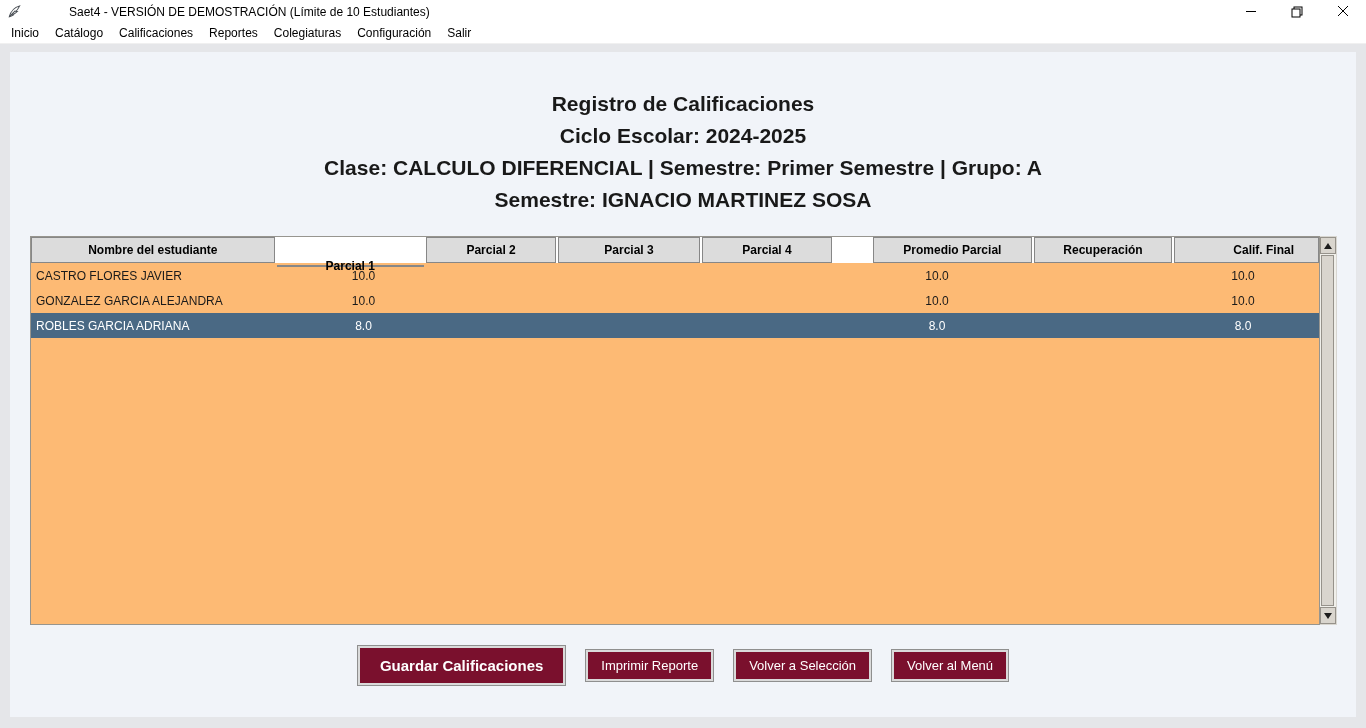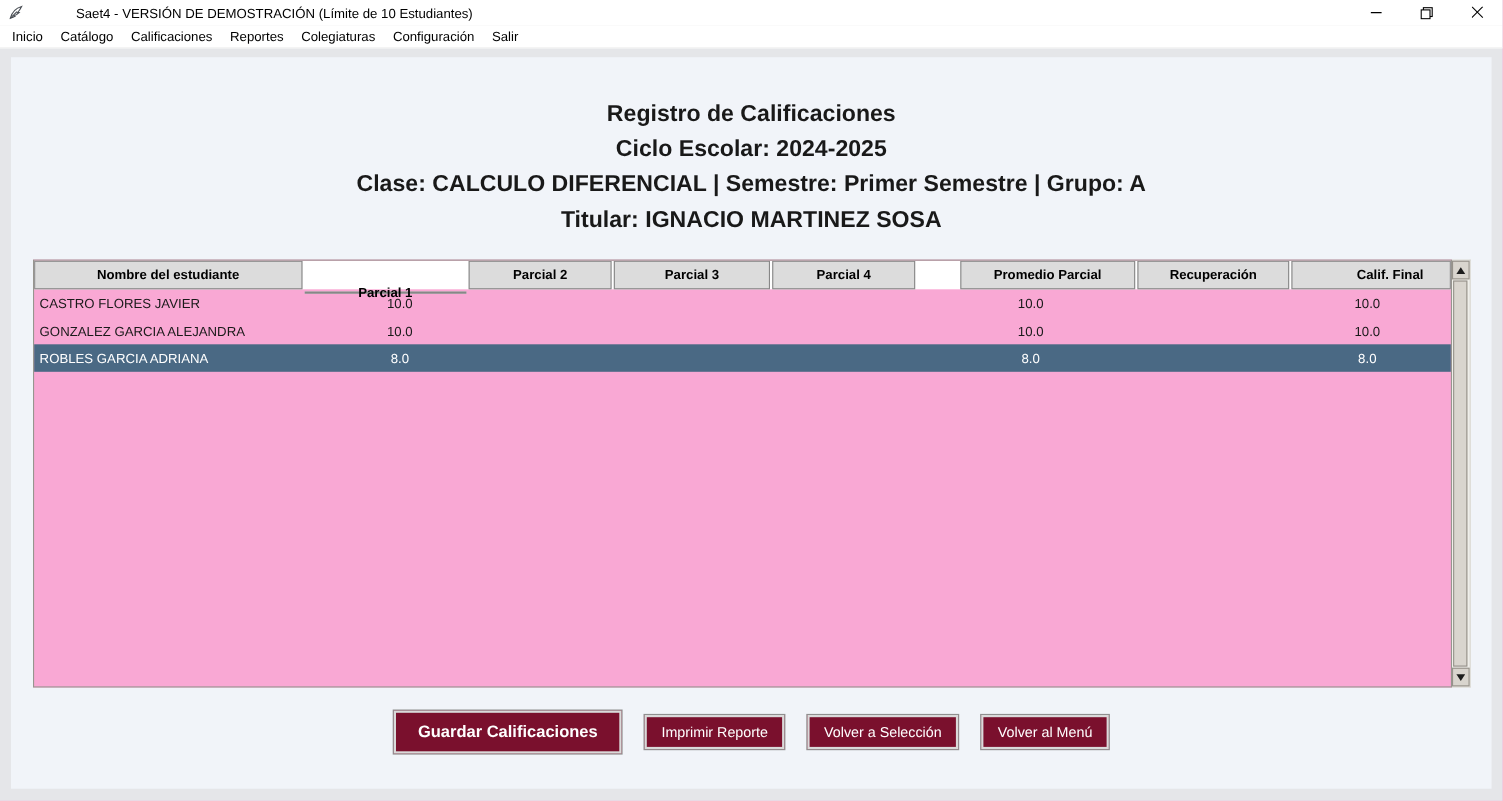--- a/index.html
+++ b/index.html
@@ -34,21 +34,21 @@
   .panel {
     position:absolute; left:10px; top:52px; width:1346px; height:665px;
     background:#f1f4f9;
   }
   .heading { text-align:center; padding-top:36px; font-weight:bold; color:#191919; }
   .heading div { font-size:21px; line-height:32px; white-space:nowrap; }
 
   
   .tablewrap { position:absolute; left:20px; top:184px; width:1307px; height:389px; display:flex; }
   .tv {
-    width:1290px; height:100%; background:#f9a8d4;
+    width:1290px; height:100%; background:#fdba74;
     border:1px solid #97958f; overflow:hidden;
   }
   .tv-head { display:flex; height:26px; background:#ffffff; }
   .th {
     background:#dcdcdc; border:1px solid #878787; margin-right:2px;
     display:flex; align-items:center; justify-content:center;
     font-size:12px; font-weight:bold; color:#000; white-space:nowrap;
   }
   .th:last-child { margin-right:0; }
   .th.c0 { width:260px; } .th.c1 { width:157px;margin-top:28px; } .th.c2 { width:139px; }
@@ -132,21 +132,21 @@
   <span class="menu-item">Configuración</span>
   <span class="menu-item">Salir</span>
 </div>
 
 <div class="panel">
 
   <div class="heading">
     <div>Registro de Calificaciones</div>
     <div>Ciclo Escolar: 2024-2025</div>
     <div>Clase: CALCULO DIFERENCIAL | Semestre: Primer Semestre | Grupo: A</div>
-    <div>Titular: IGNACIO MARTINEZ SOSA</div>
+    <div>Semestre: IGNACIO MARTINEZ SOSA</div>
   </div>
 
   <div class="tablewrap">
     <div class="tv">
       <div class="tv-head">
         <div class="th c0">Nombre del estudiante</div>
         <div class="th c1">Parcial 1</div>
         <div class="th c2">Parcial 2</div>
         <div class="th c3">Parcial 3</div>
         <div class="th c4">Parcial 4</div>

